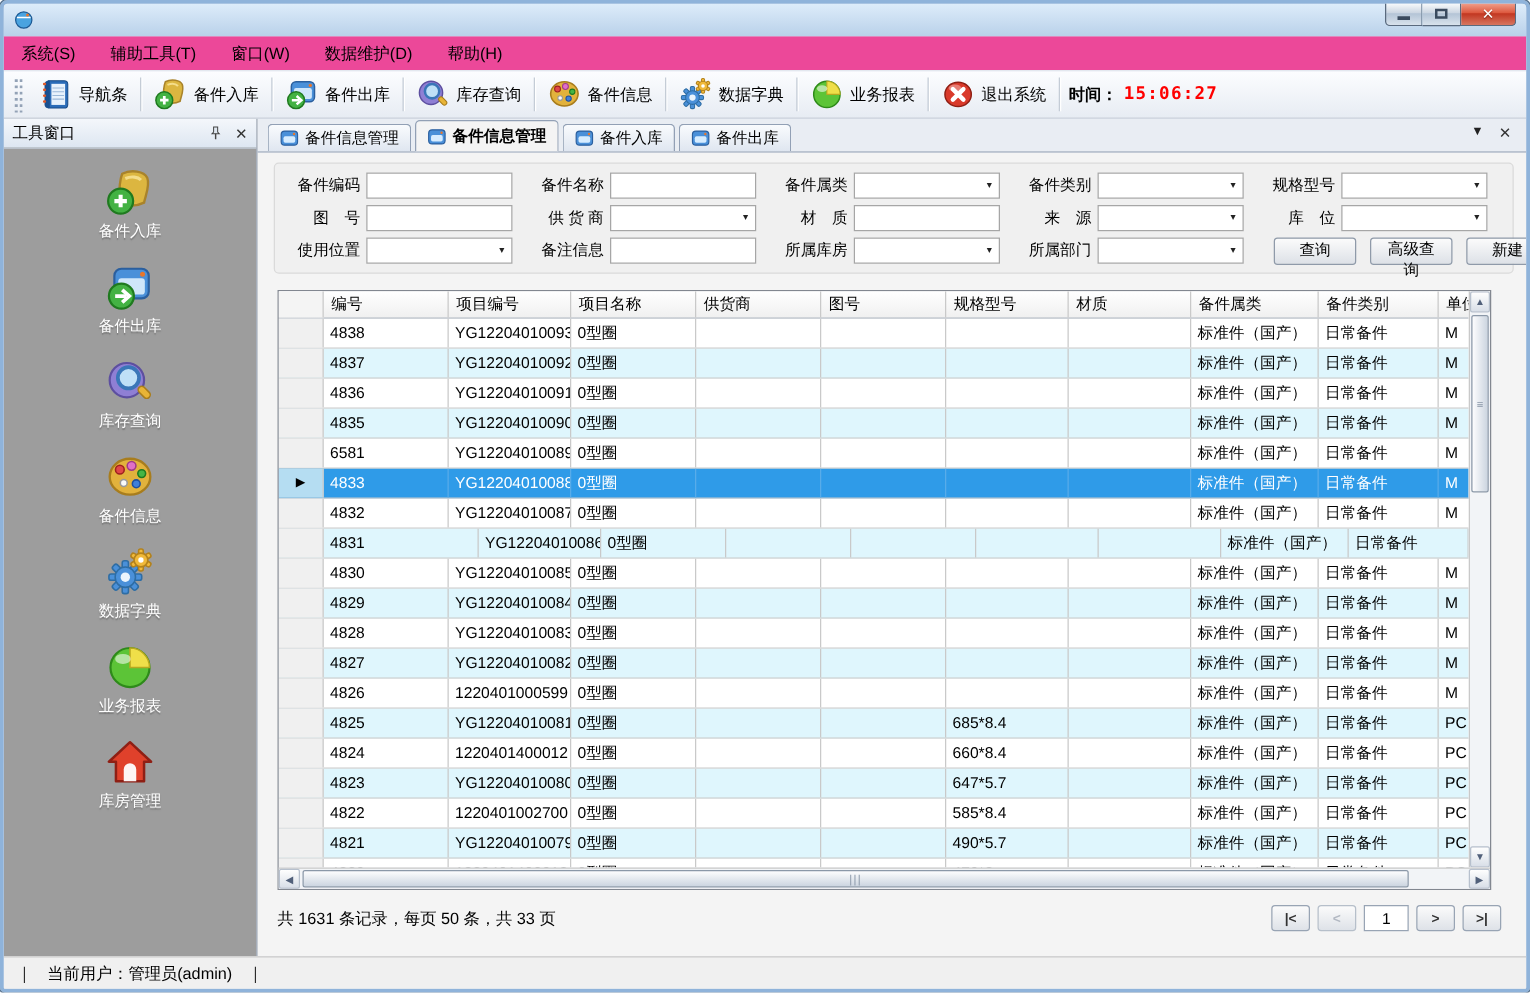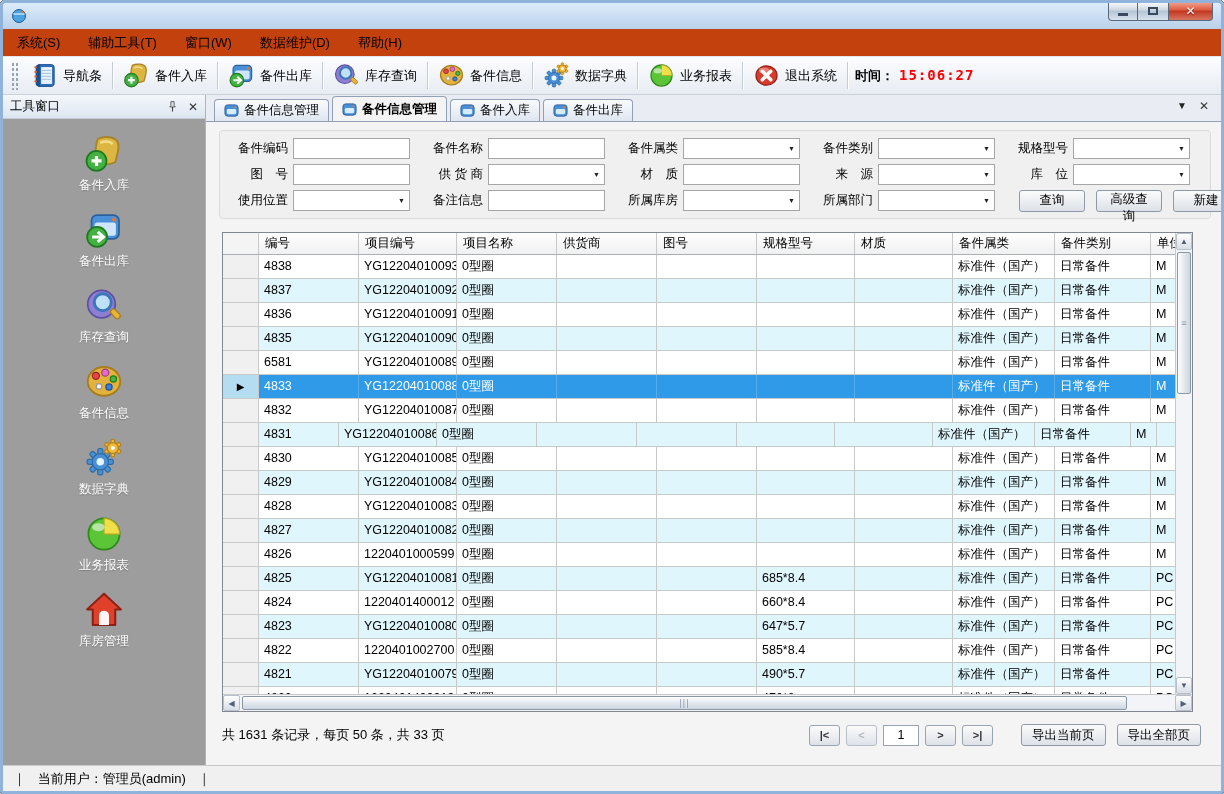--- a/index.html
+++ b/index.html
@@ -14,21 +14,21 @@
   .title-text{font-size:12.5px;margin-left:6px;text-shadow:0 0 4px #fff,0 0 4px #fff,0 0 4px #fff}
   .win-controls{position:absolute;top:-1px;right:8px;display:flex}
   .wc{width:30px;height:19px;border:1px solid #5a6a7e;border-top:none;background:linear-gradient(#fdfefe,#ccd6e2 45%,#b4c4d6 50%,#d8e2ec);display:flex;align-items:center;justify-content:center;cursor:default}
   .wc.min{border-radius:0 0 0 4px}
   .wc.max{border-left:none;border-right:none}
   .wc.close{width:45px;background:linear-gradient(#f2a692,#dd5a40 45%,#c23721 50%,#d77560);border-radius:0 0 4px 0;color:#fff;font-weight:bold;font-size:12px;text-shadow:0 1px 1px #7a1a0a}
   .minbar{width:10px;height:3px;background:#3a4a5e;margin-top:7px}
   .maxbox{width:10px;height:8px;border:2px solid #3a4a5e;background:transparent}
 
   
-  .menubar{height:27px;flex:none;background:#c2410c;display:flex;align-items:center;font-size:13px}
+  .menubar{height:27px;flex:none;background:#ec4899;display:flex;align-items:center;font-size:13px}
   .menu-item{padding:5px 14px}
 
   
   .toolbar{height:39px;flex:none;background:linear-gradient(#fcfdff,#e7ecf3);border-top:1px solid #e3e8ef;border-bottom:1px solid #c9d0da;display:flex;align-items:center;padding:0 4px}
   .grip{width:7px;height:28px;margin:0 4px;background-image:radial-gradient(circle,#93a2b6 1.1px,transparent 1.4px);background-size:4px 5px}
   .tb-btn{display:flex;align-items:center;gap:5px;padding:3px 9px;font-size:13px;white-space:nowrap}
   .tb-sep{width:1px;height:27px;background:#c4ccd6;box-shadow:1px 0 0 #fff;margin:0 1px;flex:none}
   .time{display:flex;align-items:flex-start;margin-left:6px;white-space:nowrap}
   .time-label{font-size:13px;font-weight:bold}
   .time-value{color:#ff0000;font-family:"DejaVu Sans Mono","Liberation Mono",monospace;font-weight:bold;font-size:14px;margin-left:5px;letter-spacing:1px}
@@ -623,21 +623,21 @@
                   <div class="g-cell" style="width:100px"></div>
                   <div class="g-cell" style="width:100px"></div>
                   <div class="g-cell" style="width:98px"></div>
                   <div class="g-cell" style="width:98px"></div>
                   <div class="g-cell" style="width:102px">标准件（国产）</div>
                   <div class="g-cell" style="width:96px">日常备件</div>
                   <div class="g-cell" style="width:26px">M</div>
                 </div>
                 <div class="g-row alt">
                   <div class="g-ind"></div>
-                  <div class="g-cell" style="width:80px">4831</div>
+                  <div class="g-cell" style="width:124px">4831</div>
                   <div class="g-cell" style="width:98px">YG12204010086</div>
                   <div class="g-cell" style="width:100px">0型圈</div>
                   <div class="g-cell" style="width:100px"></div>
                   <div class="g-cell" style="width:100px"></div>
                   <div class="g-cell" style="width:98px"></div>
                   <div class="g-cell" style="width:98px"></div>
                   <div class="g-cell" style="width:102px">标准件（国产）</div>
                   <div class="g-cell" style="width:96px">日常备件</div>
                   <div class="g-cell" style="width:26px">M</div>
                 </div>
@@ -800,24 +800,20 @@
 
         <div class="gridfooter">
           <span class="record-summary">共 1631 条记录，每页 50 条，共 33 页</span>
           <span class="pager" id="pager-slot">
               <div class="pg-btn">|&lt;</div>
               <div class="pg-btn disabled">&lt;</div>
               <div class="page-box">1</div>
               <div class="pg-btn">&gt;</div>
               <div class="pg-btn">&gt;|</div>
             </span>
-          <span class="export-btns">
-            <button class="exp-btn">导出当前页</button>
-            <button class="exp-btn">导出全部页</button>
-          </span>
         </div>
       </div>
     </div>
   </div>
 
   <div class="statusbar">
     <span>｜</span>
     <span>当前用户：管理员(admin)</span>
     <span>｜</span>
   </div>

